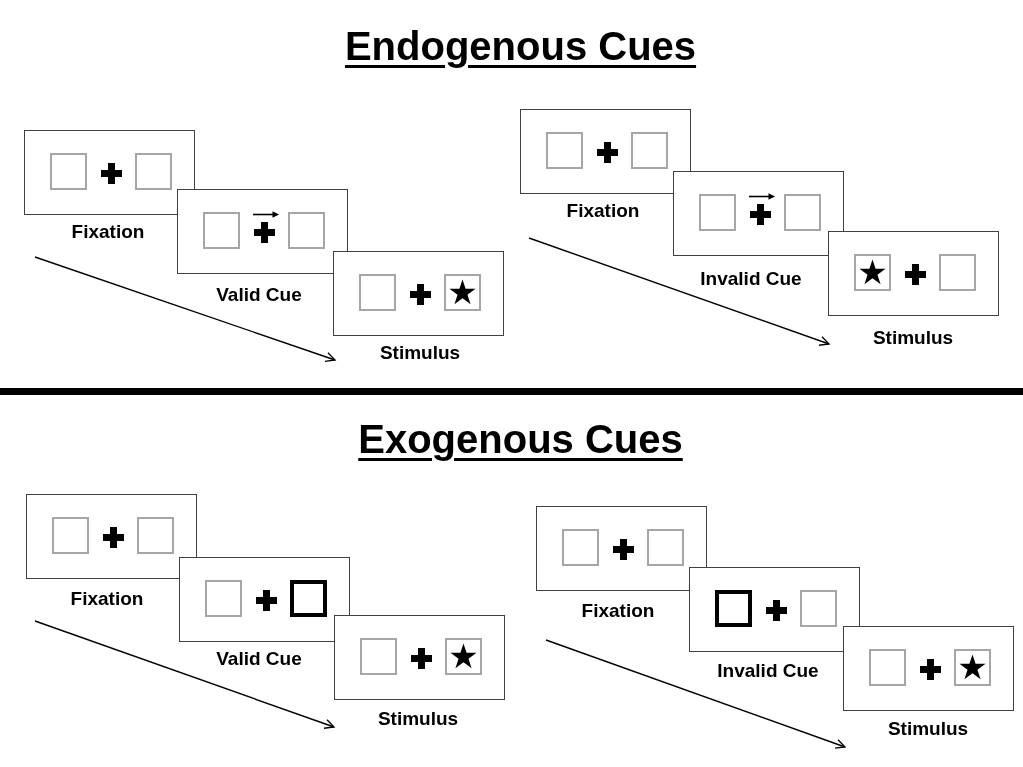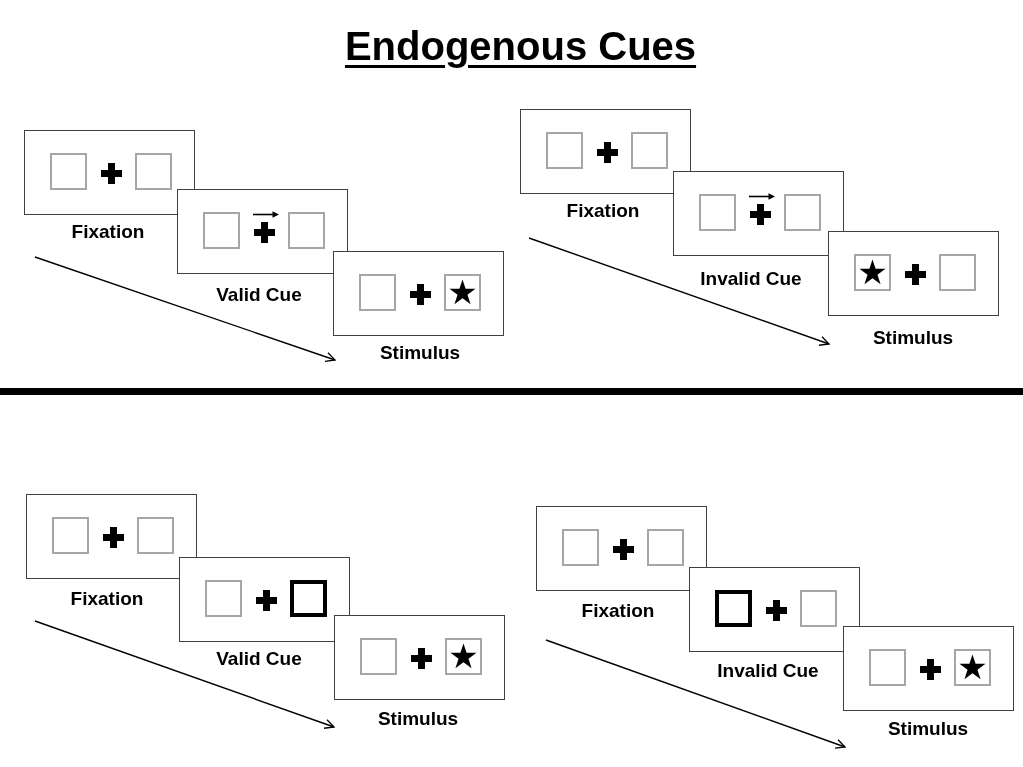--- a/index.html
+++ b/index.html
@@ -39,20 +39,21 @@
         <path d="M1,0.5 L10,5 L1,9.5" fill="none" stroke="#000" stroke-width="1.3"></path>
       </marker>
     </defs>
   <line x1="35" y1="257" x2="335" y2="360" stroke="#000" stroke-width="1.4" marker-end="url(#ah)"></line>
       <line x1="529" y1="238" x2="829" y2="344" stroke="#000" stroke-width="1.4" marker-end="url(#ah)"></line>
       <line x1="35" y1="621" x2="334" y2="727" stroke="#000" stroke-width="1.4" marker-end="url(#ah)"></line>
       <line x1="546" y1="640" x2="845" y2="747" stroke="#000" stroke-width="1.4" marker-end="url(#ah)"></line>
     </svg>
 
   <div class="section-title" id="title-endogenous">Endogenous Cues</div>
+  <div class="section-title" id="title-exogenous">Exogenous Cues</div>
   <div class="divider"></div>
 
   <div id="sequences">
       <div class="sequence">
         <div class="panel" style="left: 24px; top: 122px;">
           <div class="sq left"></div>
           <div class="plus"></div>
           <div class="sq right"></div>
         </div>
         <div class="panel-label" style="left: 108px; top: 214px;">Fixation</div>

